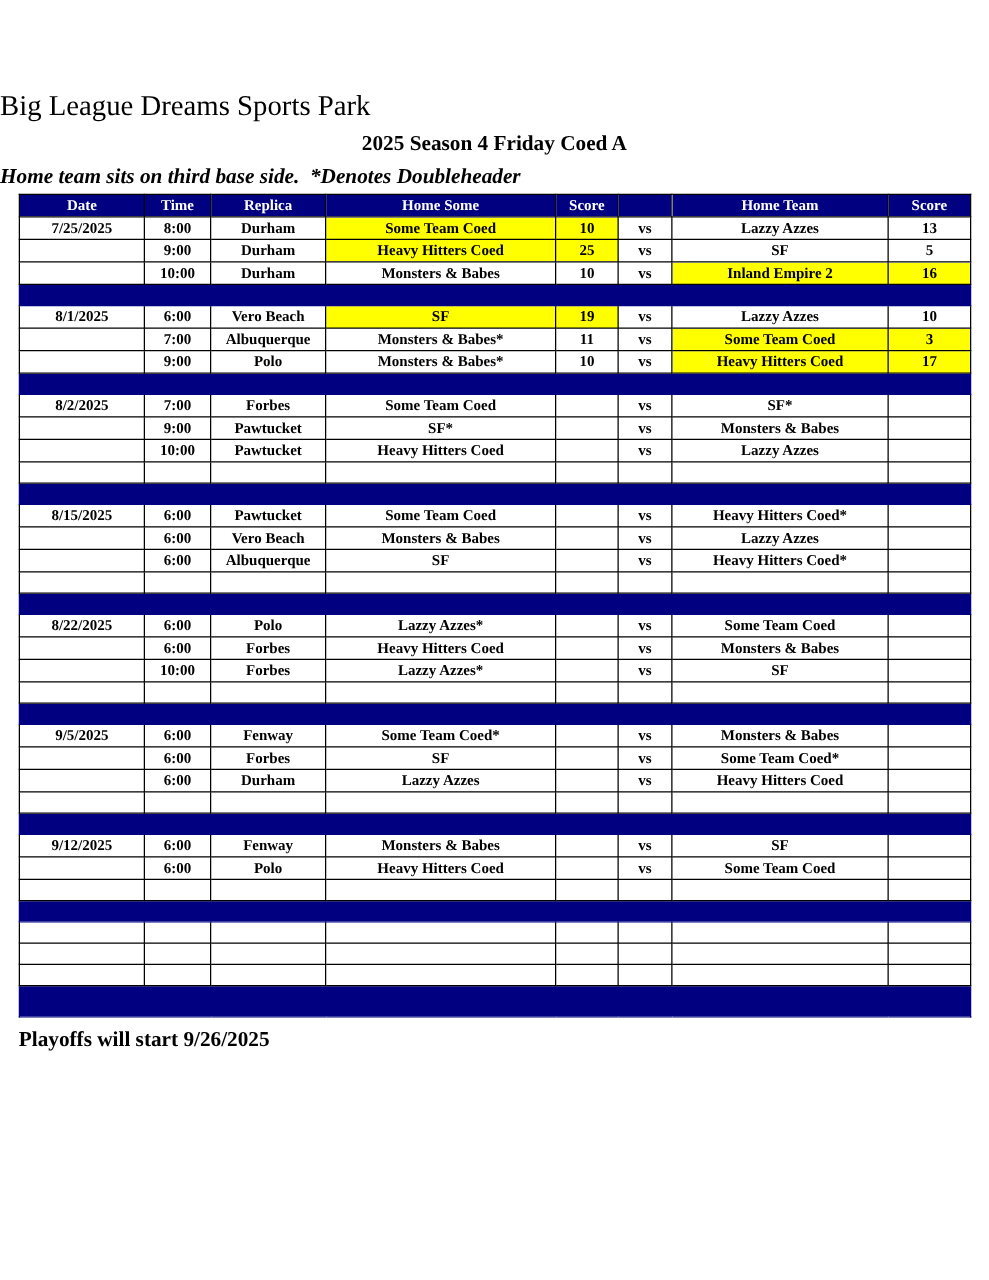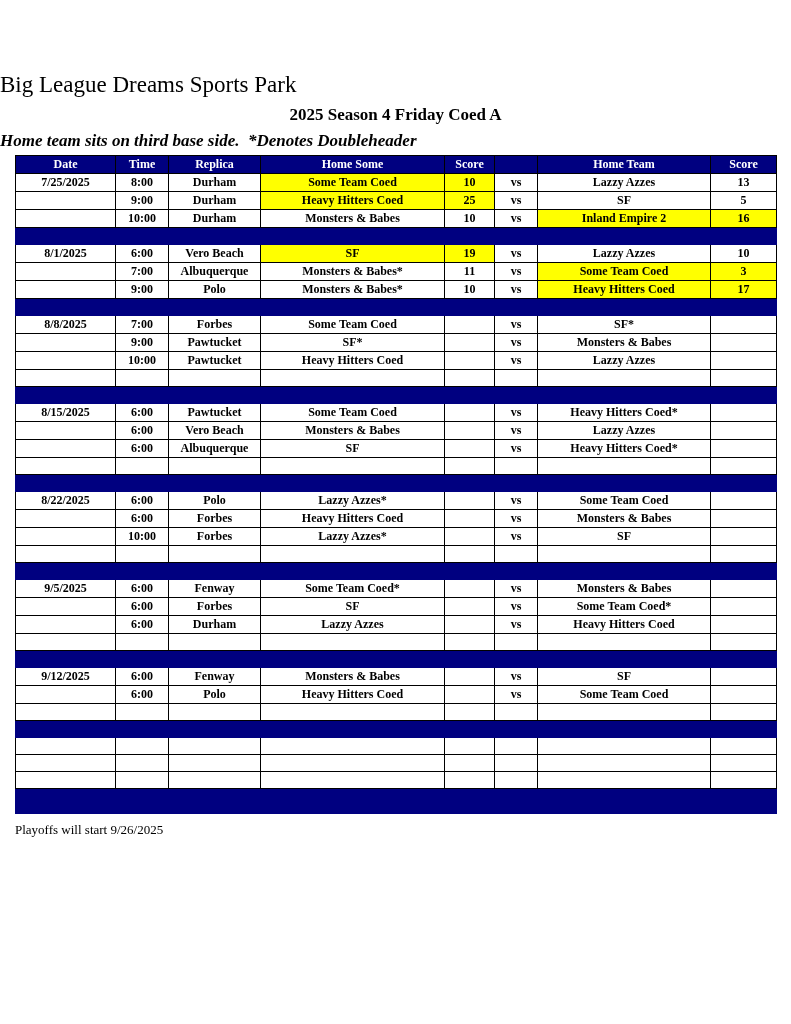--- a/index.html
+++ b/index.html
@@ -80,22 +80,22 @@
     height: 25px;
   }
   td.vs {
     font-size: 10px;
   }
   td.hl {
     background: var(--highlight, #FFFF00);
   }
   .footer {
     margin: 8px 0 15px 15px;
-    font-size: 13px;
-    font-weight: normal;
+    font-size: 17px;
+    font-weight: bold;
   }
 </style>
 </head>
 <body>
 
 <div class="page">
   <h1 class="title">Big League Dreams Sports Park</h1>
   <h2 class="subtitle">2025 Season 4 Friday Coed A</h2>
   <div class="note">Home team sits on third base side.  *Denotes Doubleheader</div>
 
@@ -183,21 +183,21 @@
           <td>Monsters &amp; Babes*</td>
           <td>10</td>
           <td class="vs">vs</td>
           <td class="hl">Heavy Hitters Coed</td>
           <td class="hl">17</td>
         </tr>
         <tr class="separator">
           <td colspan="8"></td>
         </tr>
         <tr>
-          <td>8/8/2025</td>
+          <td>8/2/2025</td>
           <td>7:00</td>
           <td>Forbes</td>
           <td>Some Team Coed</td>
           <td></td>
           <td class="vs">vs</td>
           <td>SF*</td>
           <td></td>
         </tr>
         <tr>
           <td></td>

